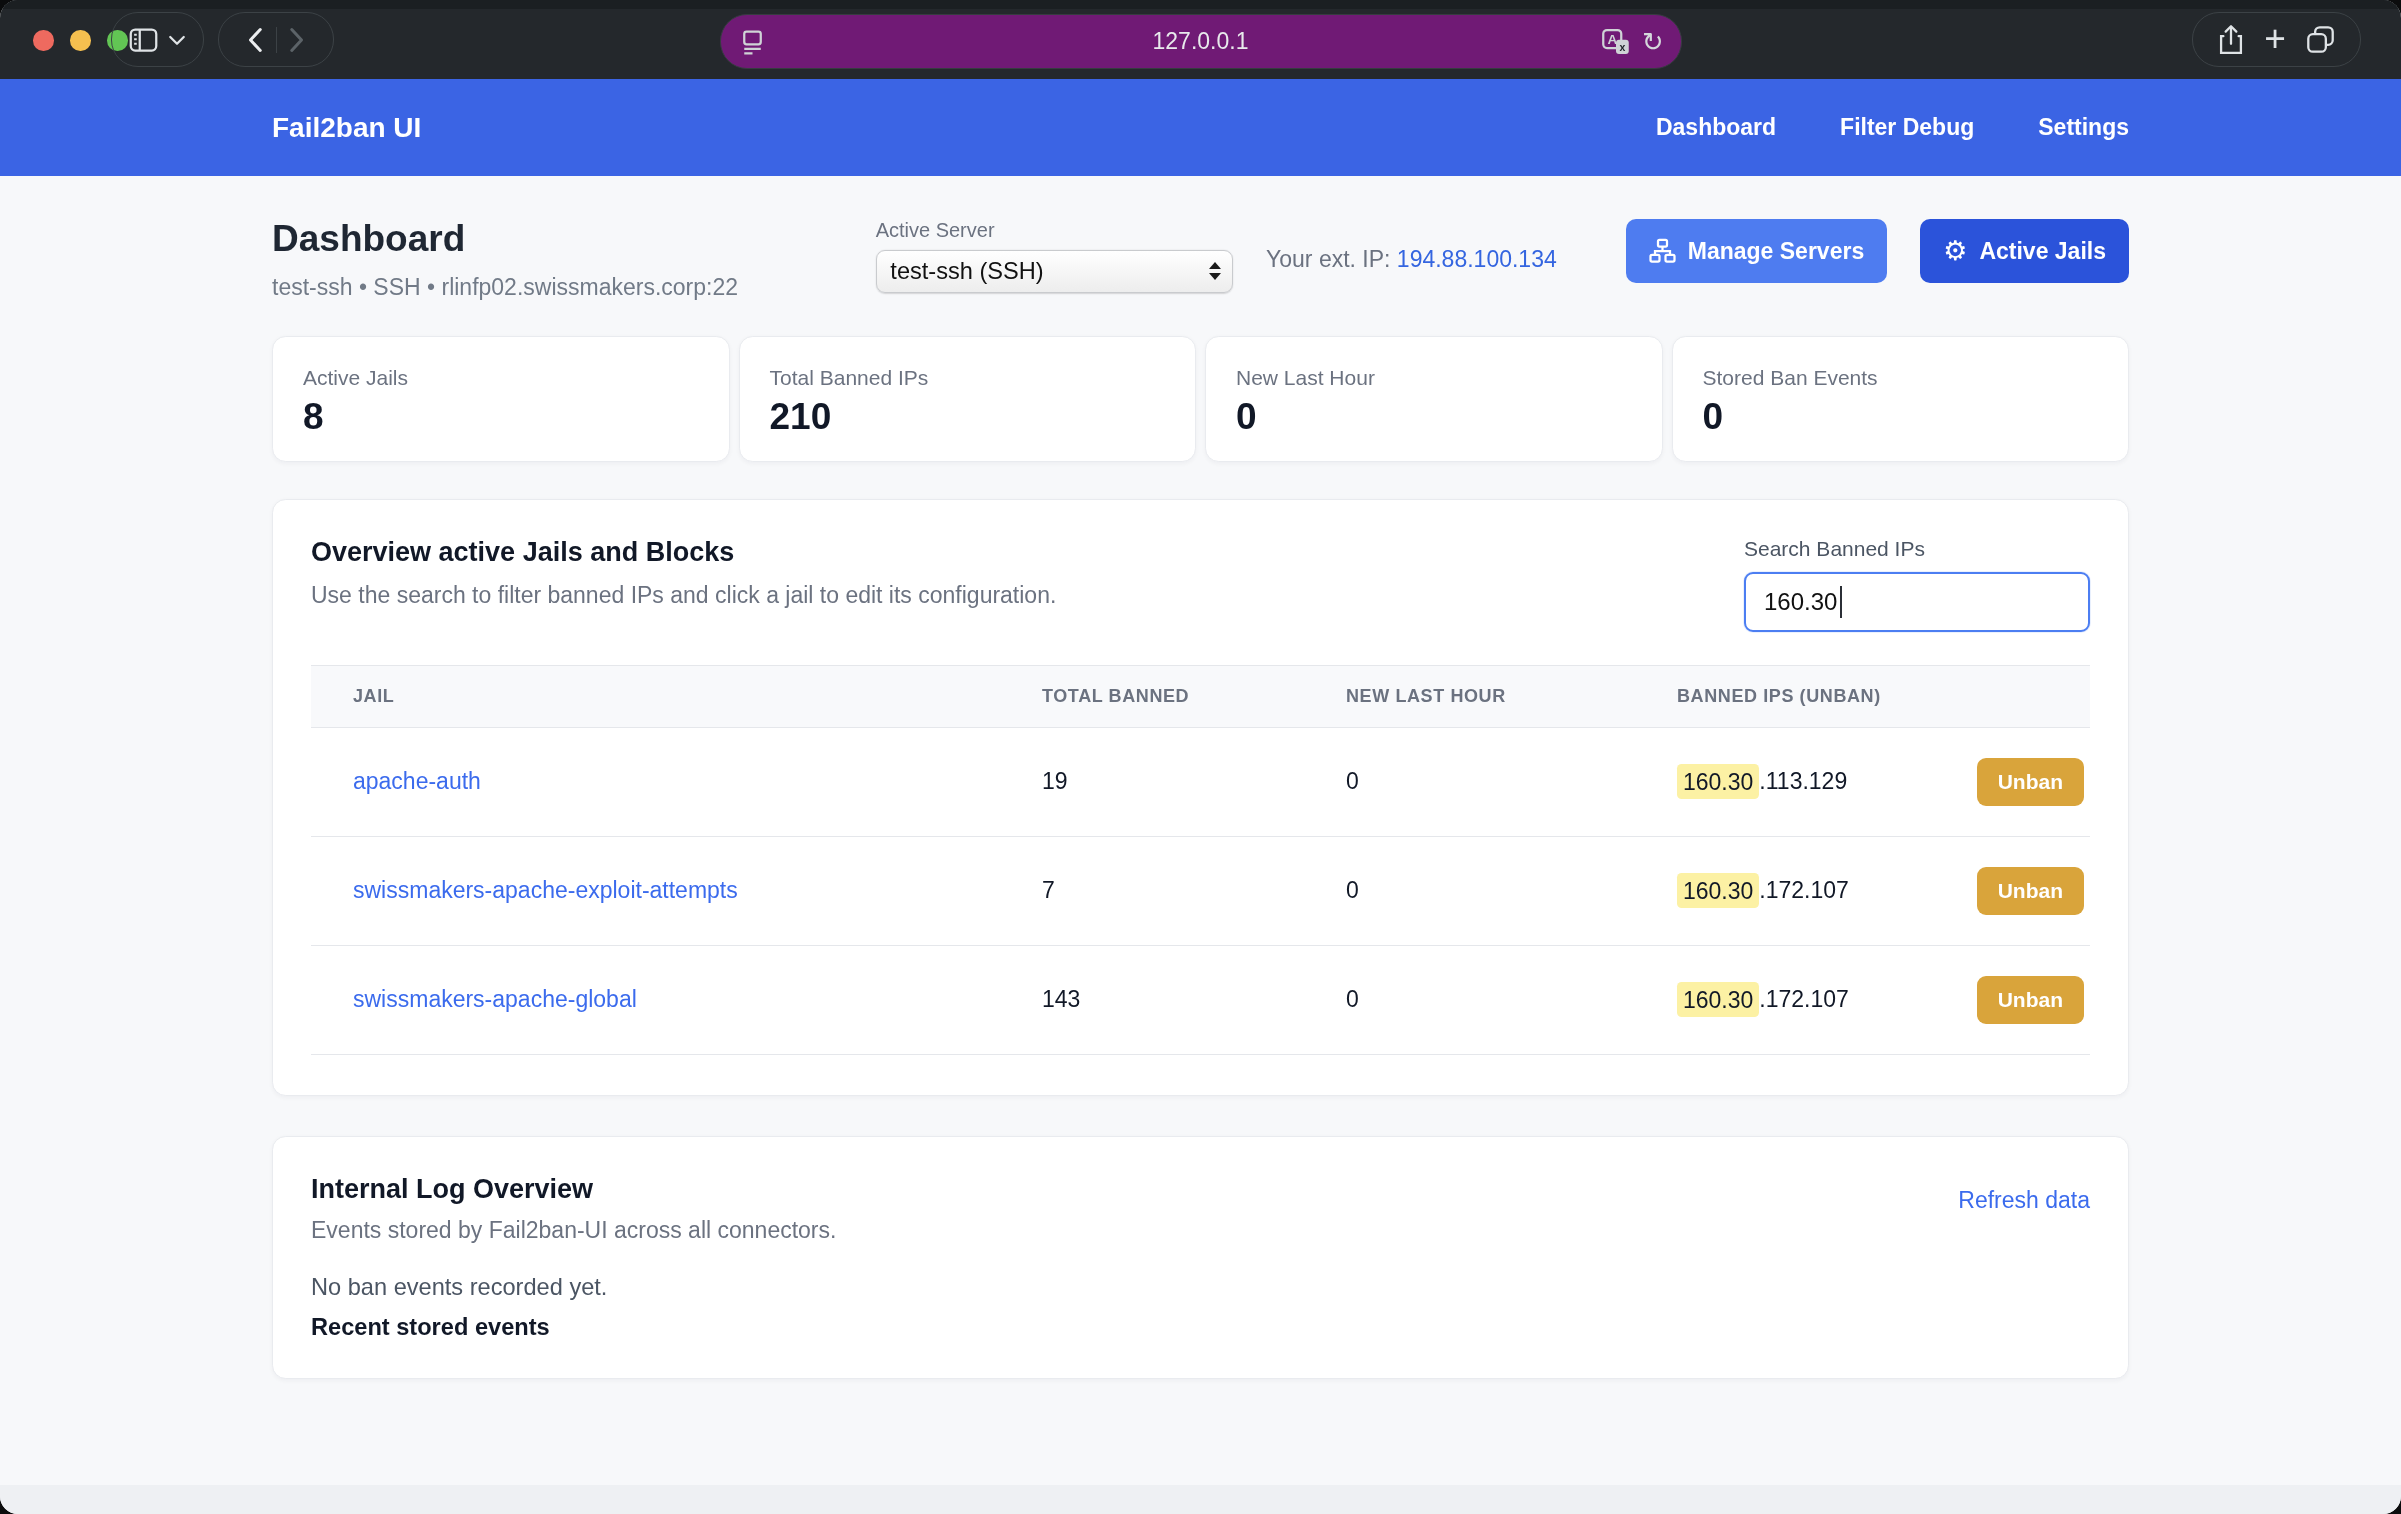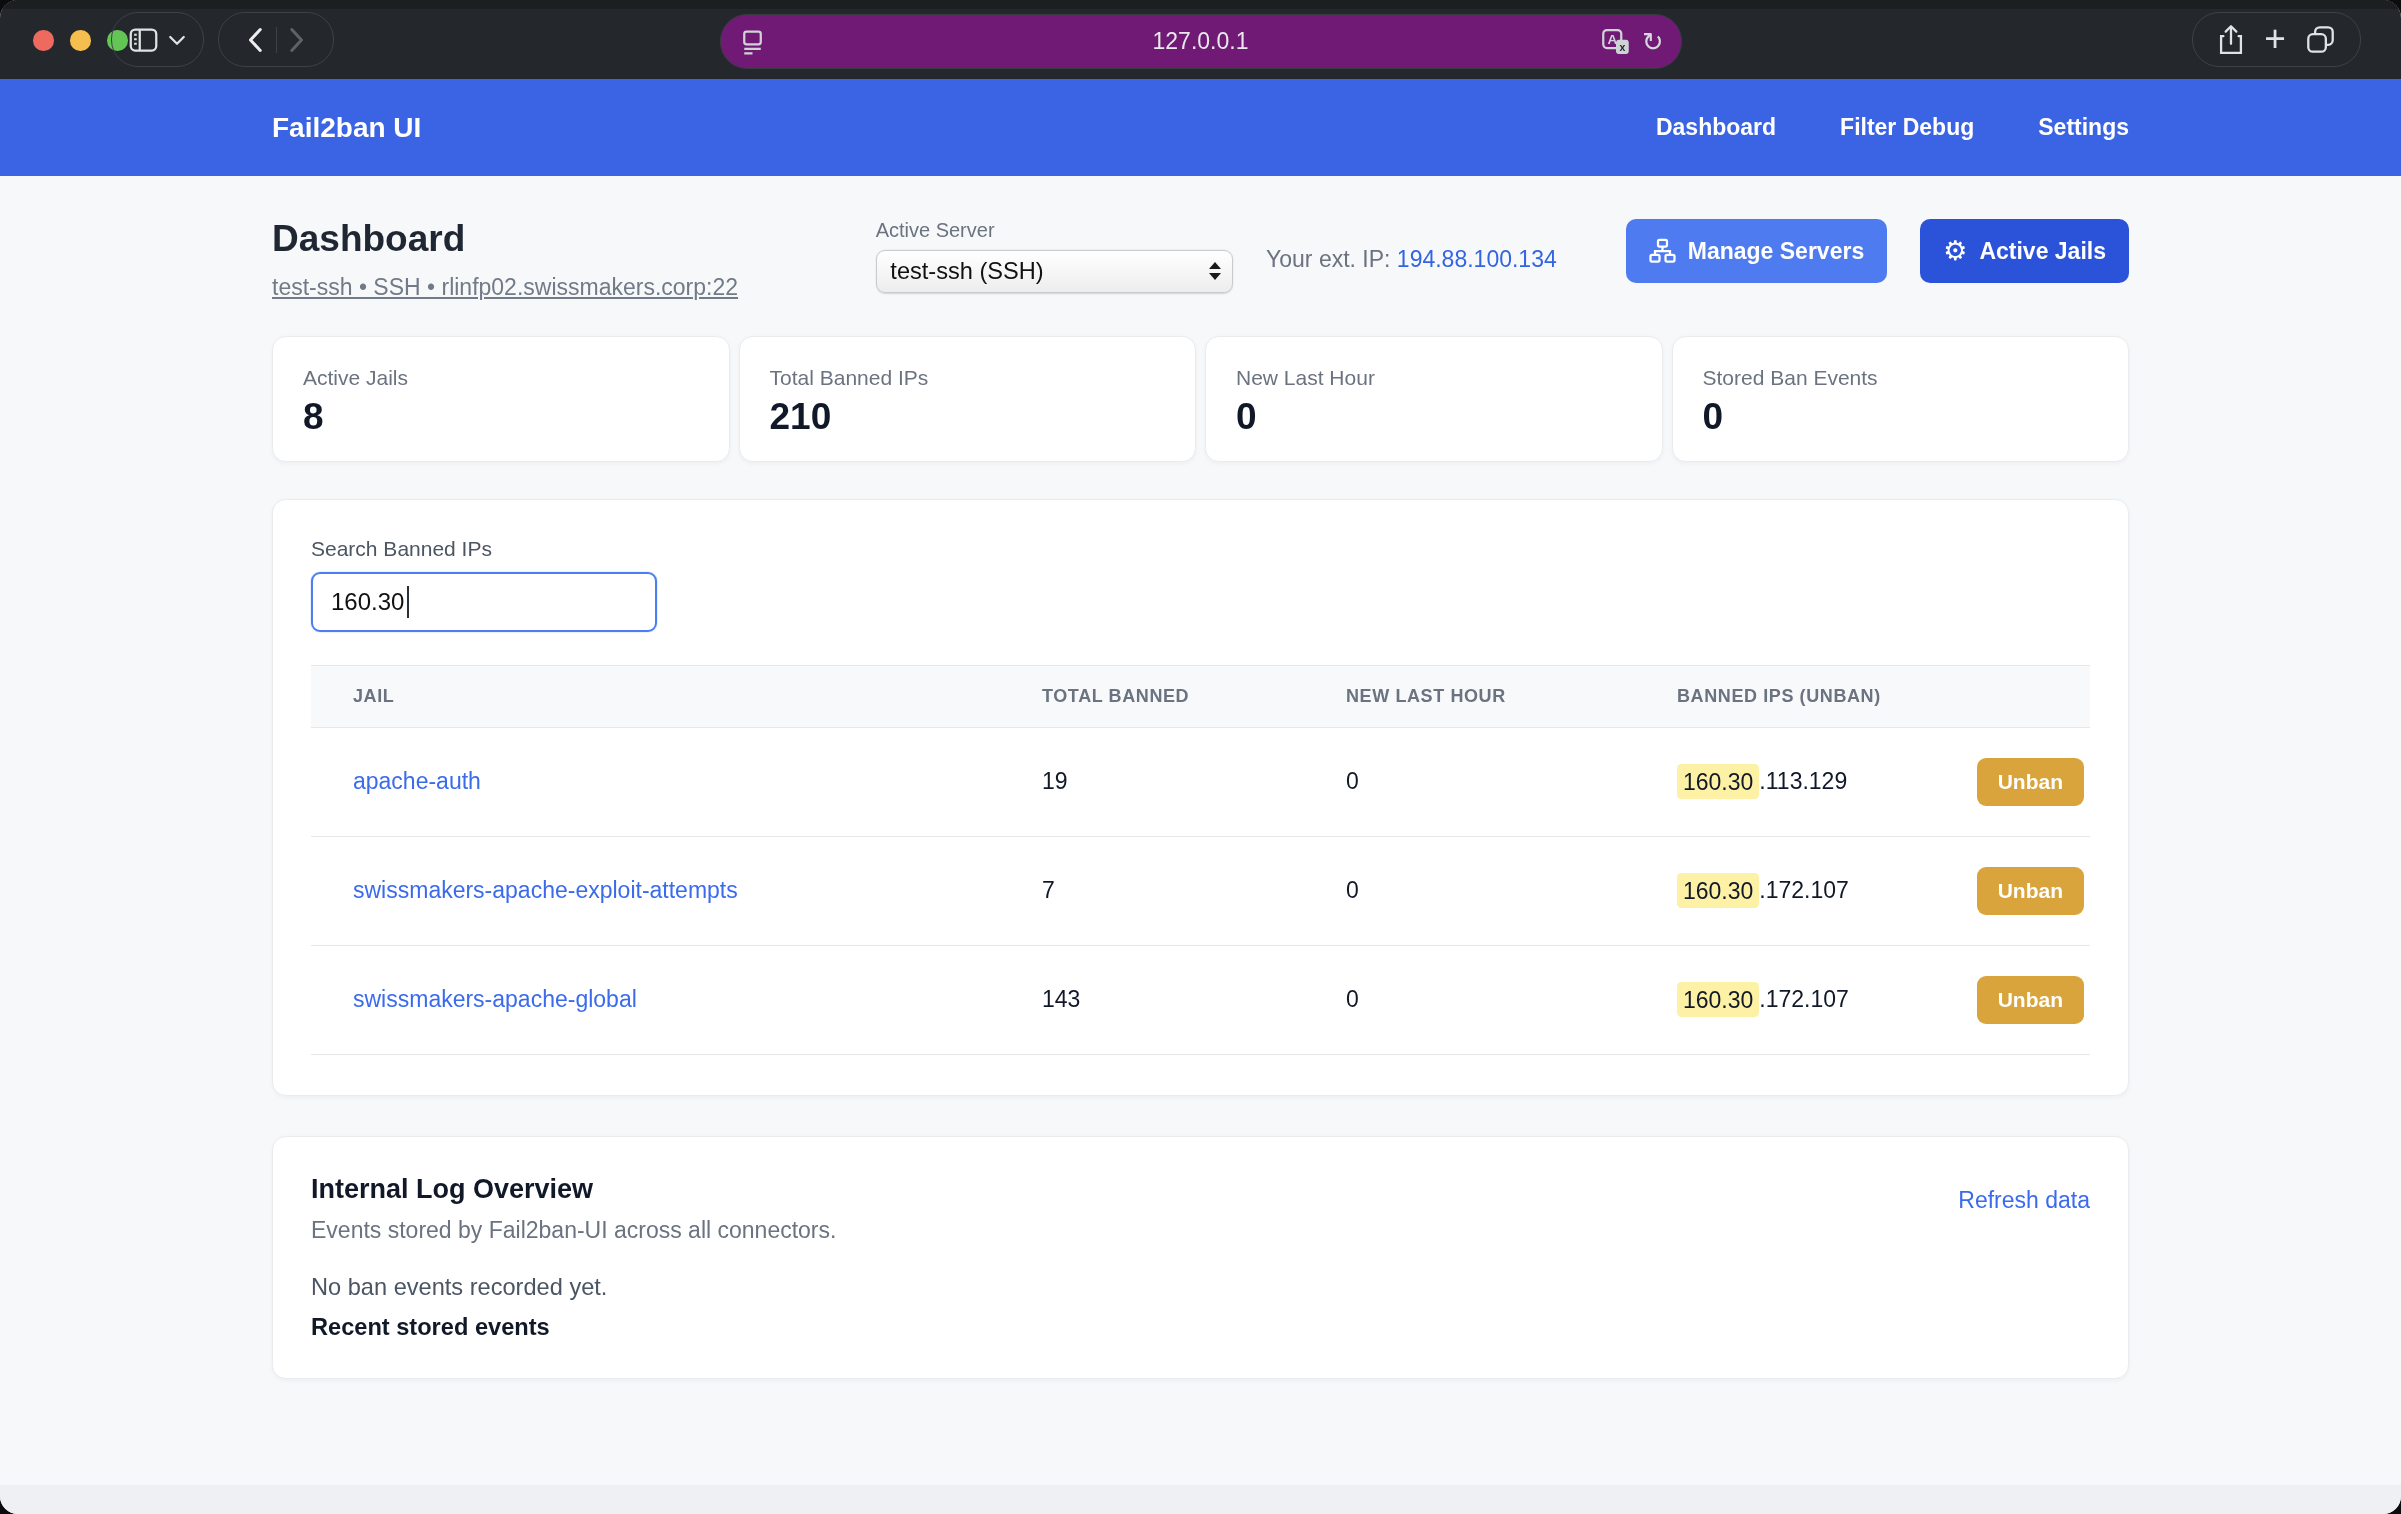--- a/index.html
+++ b/index.html
@@ -36,21 +36,21 @@
   .container{width:1857px;margin:0 auto;}
   .nav-inner{display:flex;align-items:center;justify-content:space-between;}
   .brand{color:#ffffff;font-size:28px;font-weight:700;}
   .nav-links{display:flex;gap:64px;}
   .nav-link{color:#ffffff;font-size:23px;font-weight:600;cursor:pointer;}
 
   
   .main{flex:1;padding-top:43px;}
   .page-head{display:flex;justify-content:space-between;align-items:flex-start;}
   .page-title{margin:0;font-size:37px;line-height:40px;font-weight:700;color:#1f2733;}
-  .page-sub{margin-top:15px;font-size:23px;color:#717a87;text-decoration:underline;}
+  .page-sub{margin-top:15px;font-size:23px;color:#717a87;}
   .head-right{display:flex;align-items:flex-start;gap:33px;}
   .as-label{font-size:20px;color:#6b7280;margin-bottom:7.6px;}
   .mac-select{width:331px;height:41px;border:0.8px solid #c9cbce;border-radius:9px;background:linear-gradient(#ffffff,#ededed);box-shadow:0 0.8px 1.5px rgba(0,0,0,.15);display:flex;align-items:center;padding:0 10.7px 0 13.7px;cursor:pointer;}
   .mac-select .sel-text{flex:1;font-size:23.6px;color:#111;}
   .sel-arrows{display:flex;flex-direction:column;gap:3.8px;align-items:center;}
   .tri-up{width:0;height:0;border-left:6px solid transparent;border-right:6px solid transparent;border-bottom:7.6px solid #1a1a1a;}
   .tri-down{width:0;height:0;border-left:6px solid transparent;border-right:6px solid transparent;border-top:7.6px solid #1a1a1a;}
   .ext-ip{margin-top:27px;font-size:23px;color:#6b7280;white-space:nowrap;}
   .ext-ip a{color:#3465e0;text-decoration:none;}
   .btn{display:inline-flex;align-items:center;gap:12px;border:none;border-radius:10px;color:#fff;font-size:23px;font-weight:600;padding:0 23px;height:64px;cursor:pointer;font-family:inherit;}
@@ -251,20 +251,24 @@
           <div class="stat-value">0</div>
         </div>
         <div class="card stat-card">
           <div class="stat-label">Stored Ban Events</div>
           <div class="stat-value">0</div>
         </div>
       </div>
 
       <div class="card overview">
         <div class="ov-head">
+          <div>
+            <h2 class="ov-title">Overview active Jails and Blocks</h2>
+            <div class="ov-sub">Use the search to filter banned IPs and click a jail to edit its configuration.</div>
+          </div>
           <div class="search-block">
             <div class="search-label">Search Banned IPs</div>
             <div class="search-input">
               <span>160.30</span>
               <span class="caret"></span>
             </div>
           </div>
         </div>
 
         <table>

